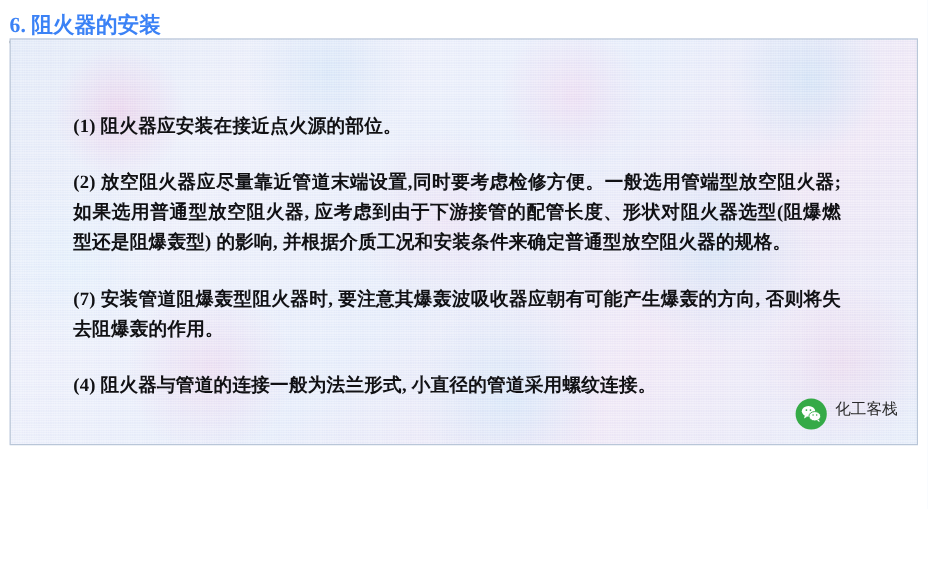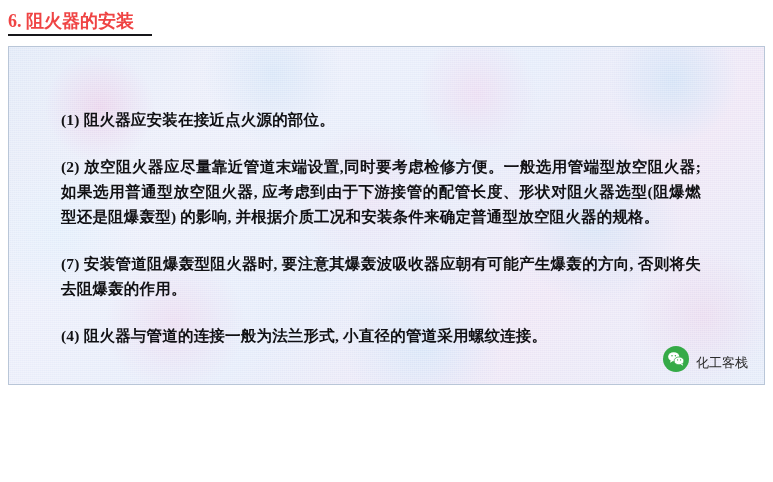--- a/index.html
+++ b/index.html
@@ -28,37 +28,37 @@
     width: 773px;
     height: 42px;
   }
   .title-text {
     position: absolute;
     left: 8px;
     top: 9px;
     font-family: "Liberation Serif", serif;
     font-weight: bold;
     font-size: 18px;
-    color: #ef4444;
+    color: #3b82f6;
     letter-spacing: 0px;
     white-space: nowrap;
   }
   .title-underline {
     position: absolute;
     left: 8px;
     top: 34px;
     width: 144px;
     height: 2px;
     background: #17171a;
   }
   
   .content-panel {
     position: absolute;
     left: 8px;
-    top: 46px;
+    top: 32px;
     width: 757px;
     height: 339px;
     border: 1px solid #b9c6d8;
     box-sizing: border-box;
     background-color: #e9effa;
     background-image:
       radial-gradient(circle at 12% 18%, rgba(236,205,232,0.75) 0px, rgba(236,205,232,0) 55px),
       radial-gradient(circle at 35% 8%, rgba(214,230,248,0.85) 0px, rgba(214,230,248,0) 70px),
       radial-gradient(circle at 62% 14%, rgba(240,214,238,0.65) 0px, rgba(240,214,238,0) 60px),
       radial-gradient(circle at 88% 10%, rgba(206,226,246,0.8) 0px, rgba(206,226,246,0) 65px),
@@ -100,21 +100,21 @@
   }
   .para:last-child {
     margin-bottom: 0;
   }
   
   .brand {
     position: absolute;
     right: 16px;
     bottom: 12px;
     display: flex;
-    align-items: flex-end;
+    align-items: flex-start;
     gap: 7px;
   }
   .brand-logo {
     width: 26px;
     height: 26px;
     border-radius: 50%;
     background: #35aa47;
     display: flex;
     align-items: center;
     justify-content: center;

